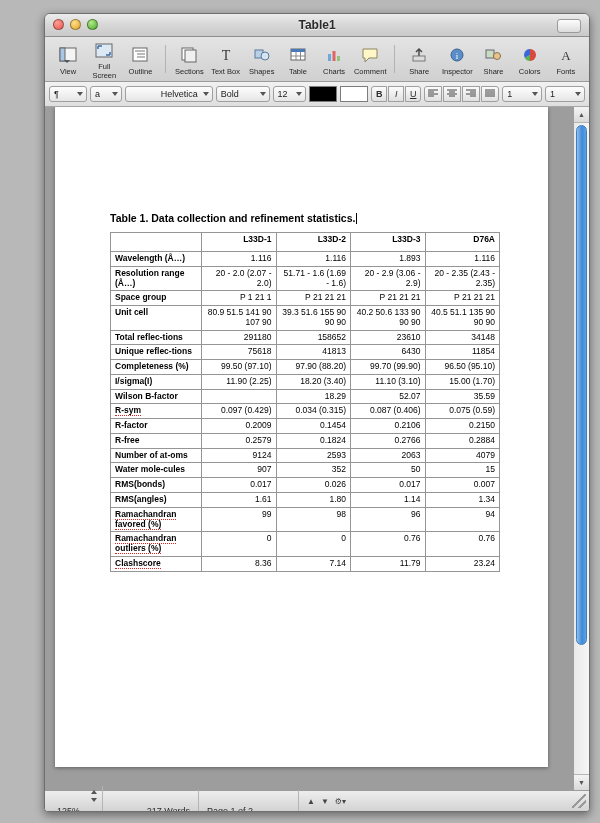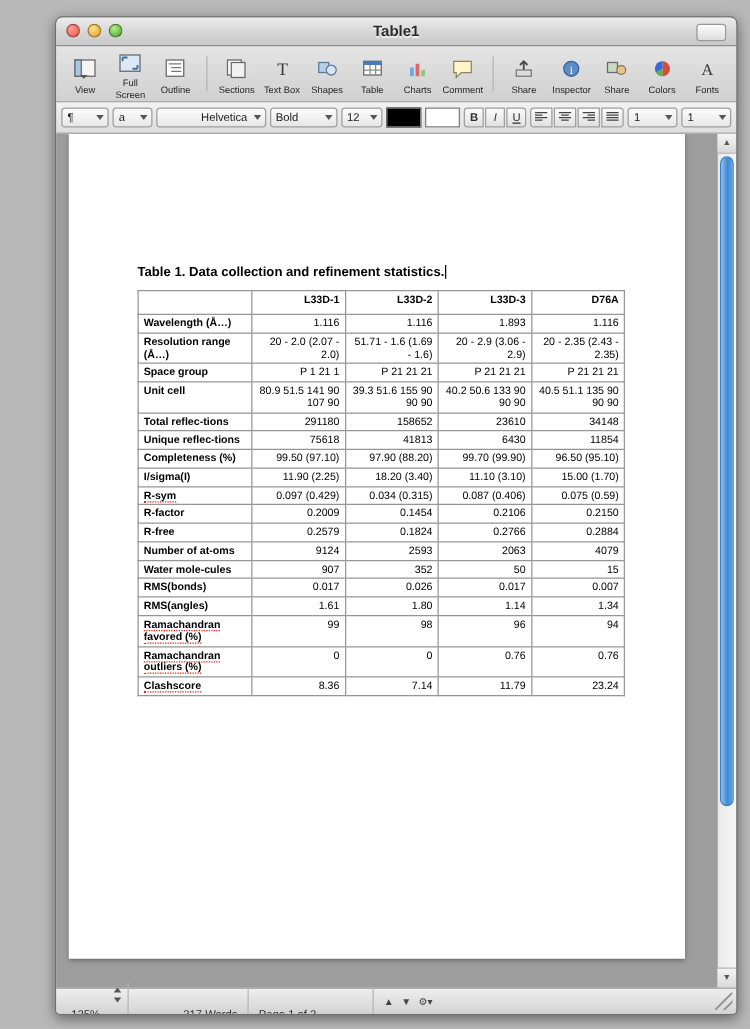--- a/index.html
+++ b/index.html
@@ -612,20 +612,27 @@
                 <td>96.50 (95.10)</td>
               </tr>
               <tr>
                 <th>I/sigma(I)</th>
                 <td>11.90 (2.25)</td>
                 <td>18.20 (3.40)</td>
                 <td>11.10 (3.10)</td>
                 <td>15.00 (1.70)</td>
               </tr>
               <tr>
+                <th>Wilson B-factor</th>
+                <td></td>
+                <td>18.29</td>
+                <td>52.07</td>
+                <td>35.59</td>
+              </tr>
+              <tr>
                 <th><span class="spell">R-sym</span></th>
                 <td>0.097 (0.429)</td>
                 <td>0.034 (0.315)</td>
                 <td>0.087 (0.406)</td>
                 <td>0.075 (0.59)</td>
               </tr>
               <tr>
                 <th>R-factor</th>
                 <td>0.2009</td>
                 <td>0.1454</td>

